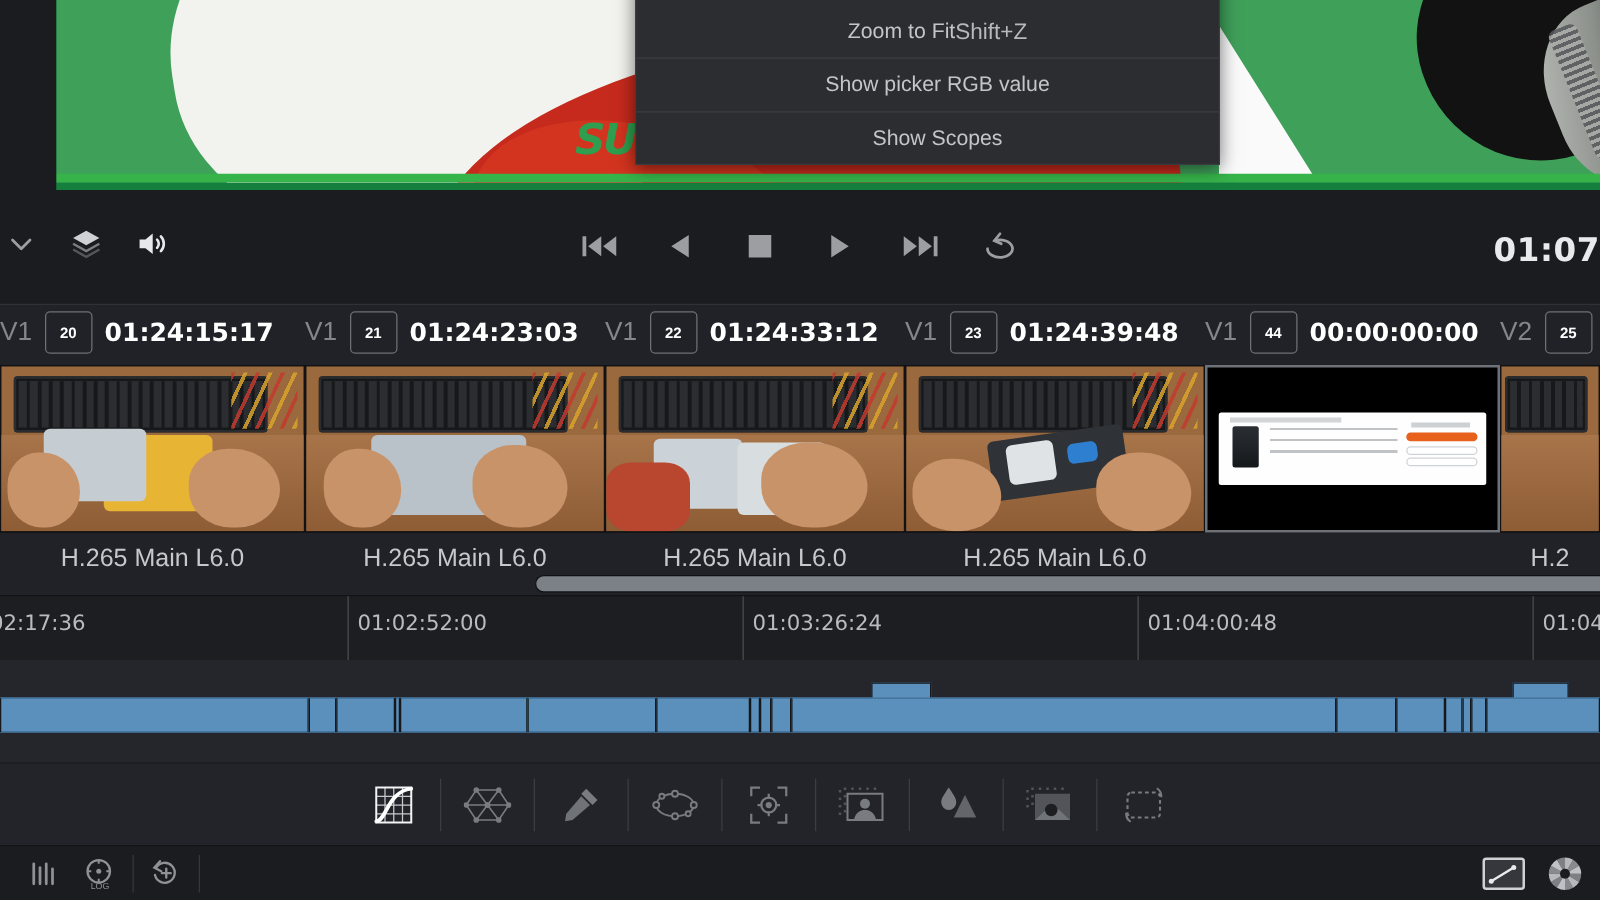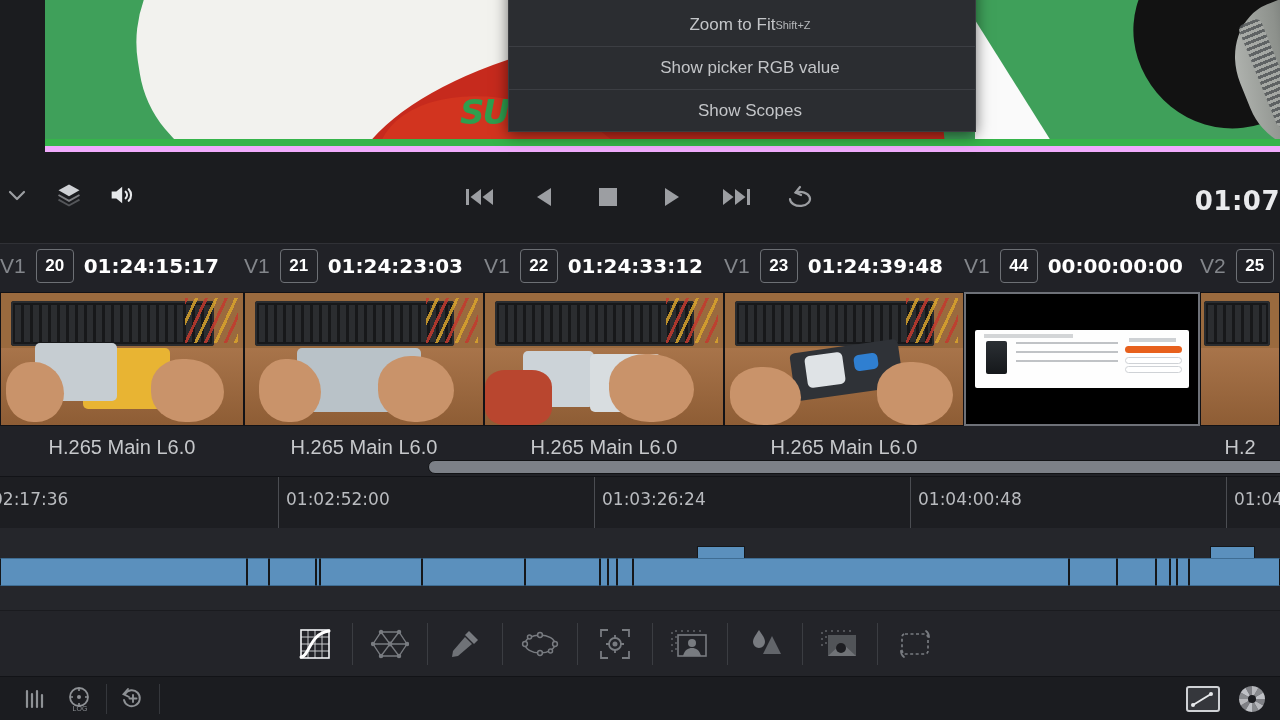--- a/index.html
+++ b/index.html
@@ -7,21 +7,21 @@
     width: 1280px; height: 720px;
     background: #1f2024;
     font-family: "Liberation Sans", sans-serif;
     overflow: hidden;
   }
   #app { position: relative; width: 1280px; height: 720px; }
 
   
   .viewer {
     position: absolute; left: 0; top: 0; width: 1280px; height: 152px;
-    background: #f0abfc; overflow: hidden;
+    background: #15803d; overflow: hidden;
   }
   .viewer-img {
     position: absolute; left: 45px; top: 0; width: 1235px; height: 146px;
     background: #3fa05a; overflow: hidden;
   }
   .vi-white {
     position: absolute; left: 90px; top: -140px; width: 460px; height: 330px;
     background: #f2f2ee; border-radius: 50% 50% 46% 46%;
     transform: rotate(-9deg);
   }
@@ -75,21 +75,21 @@
     position: absolute; left: 508px; top: -28px; width: 468px;
     background: #2b2d31; border: 1px solid #3a3c40;
     box-shadow: 0 3px 14px rgba(0,0,0,.55);
     z-index: 50; padding: 4px 0;
   }
   .ctx-item {
     display: flex; align-items: center; justify-content: center;
     height: 32px; padding: 0 22px 0 38px; color: #c3c5c8; font-size: 17px;
   }
   .ctx-label { white-space: nowrap; }
-  .ctx-key { color: #b6b8bb; font-size: 11px; }
+  .ctx-key { color: #b6b8bb; font-size: 18px; }
   .ctx-sep { height: 1px; background: #3c3e43; margin: 5px 0; }
 
   
   .transport {
     position: absolute; left: 0; top: 152px; width: 1280px; height: 92px;
     background: #1b1c1f; border-bottom: 1px solid #303136;
   }
   .tp-left {
     position: absolute; left: 0; top: 28px; display: flex; align-items: center; gap: 22px;
     padding-left: 2px;
@@ -119,21 +119,21 @@
     display: flex; align-items: center;
   }
   .clip-hdr {
     display: flex; align-items: center; gap: 10px; flex: 0 0 auto;
     height: 44px;
   }
   .ch-track { color: #83868b; font-size: 21px; }
   .ch-num {
     min-width: 38px; height: 28px; border: 1px solid #6d7075; border-radius: 4px;
     display: flex; align-items: center; justify-content: center;
-    color: #ffffff; font-size: 17px; font-weight: bold; padding: 16px 6px;
+    color: #ffffff; font-size: 12px; font-weight: bold; padding: 16px 6px;
   }
   .ch-tc {
     color: #ffffff; font-size: 20px; font-weight: bold;
     font-family: "DejaVu Sans", sans-serif; white-space: nowrap;
   }
   .clip-thumbs {
     position: absolute; left: 0; top: 48px; height: 134px; width: 1280px;
     display: flex;
   }
   .thumb {

